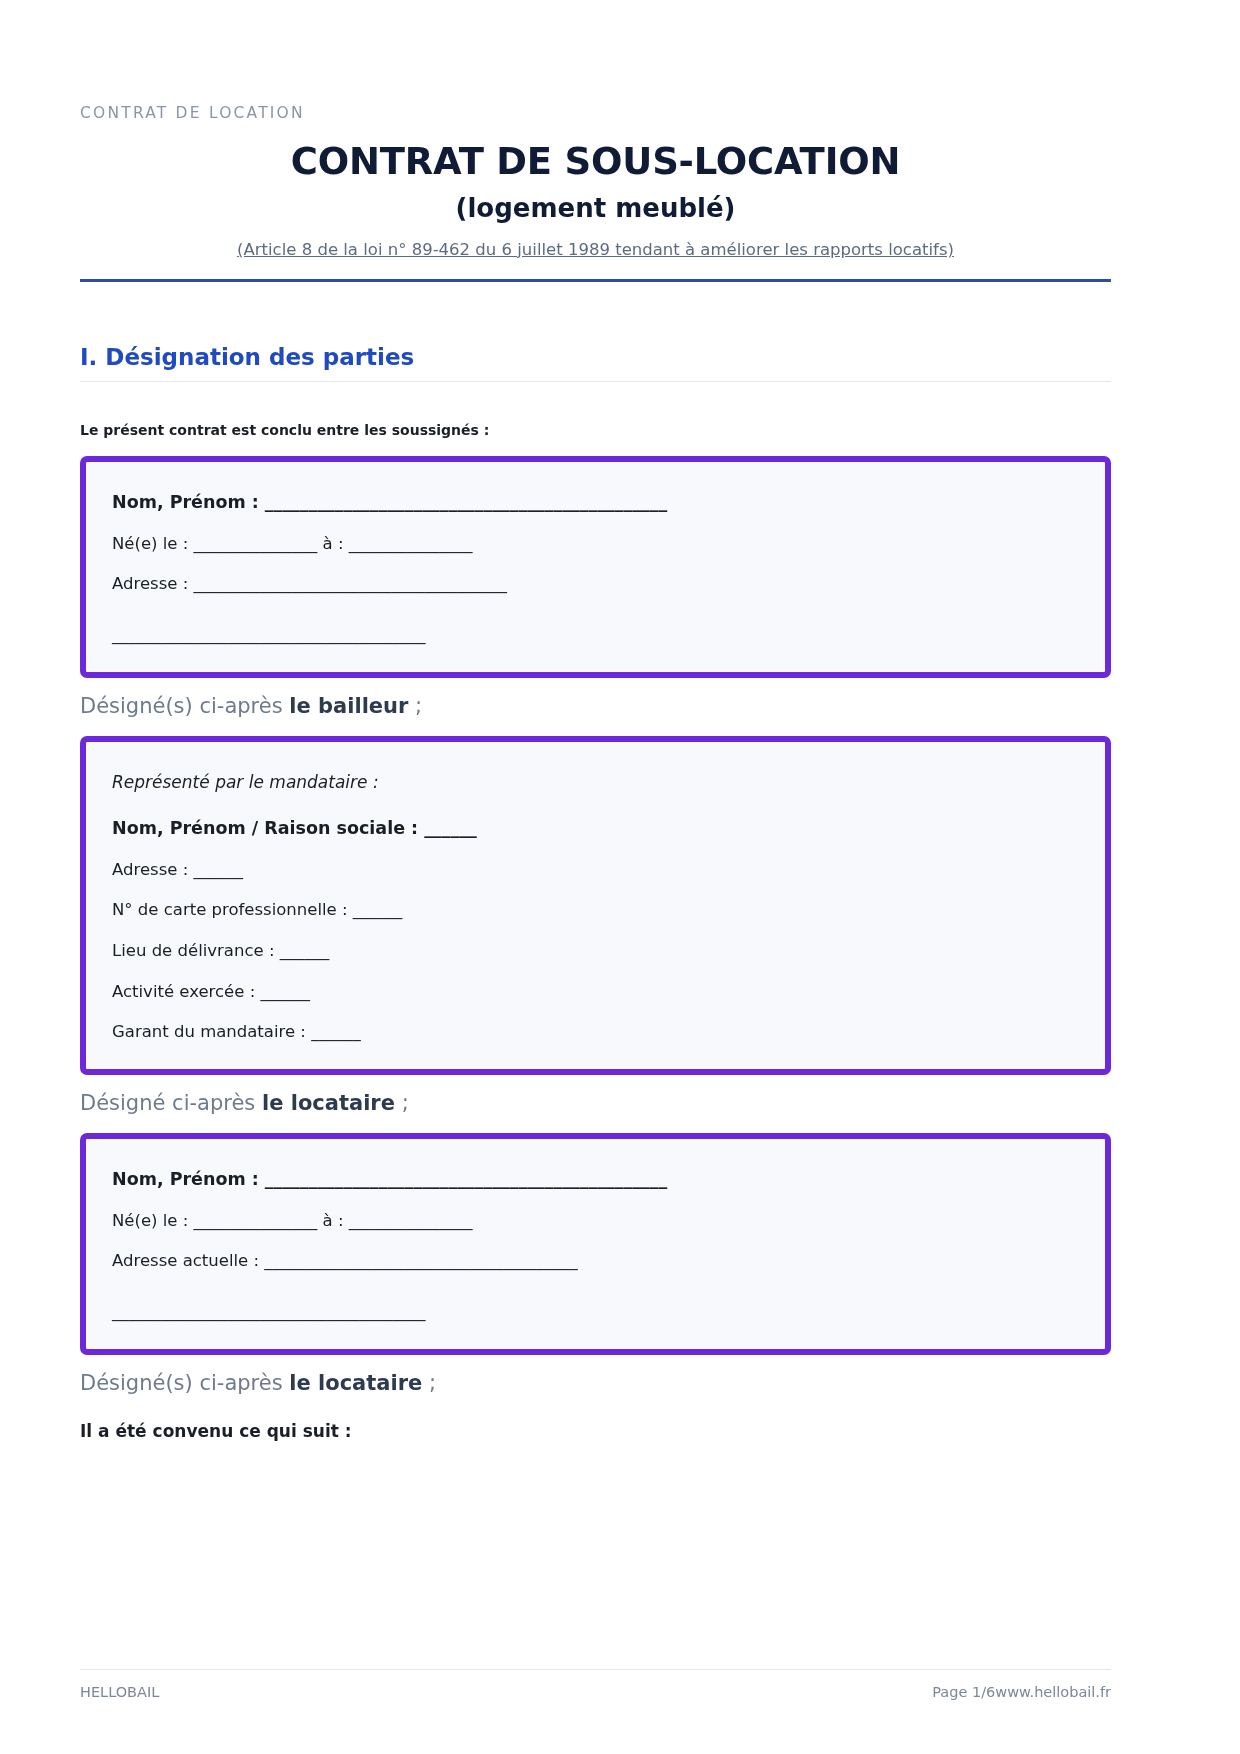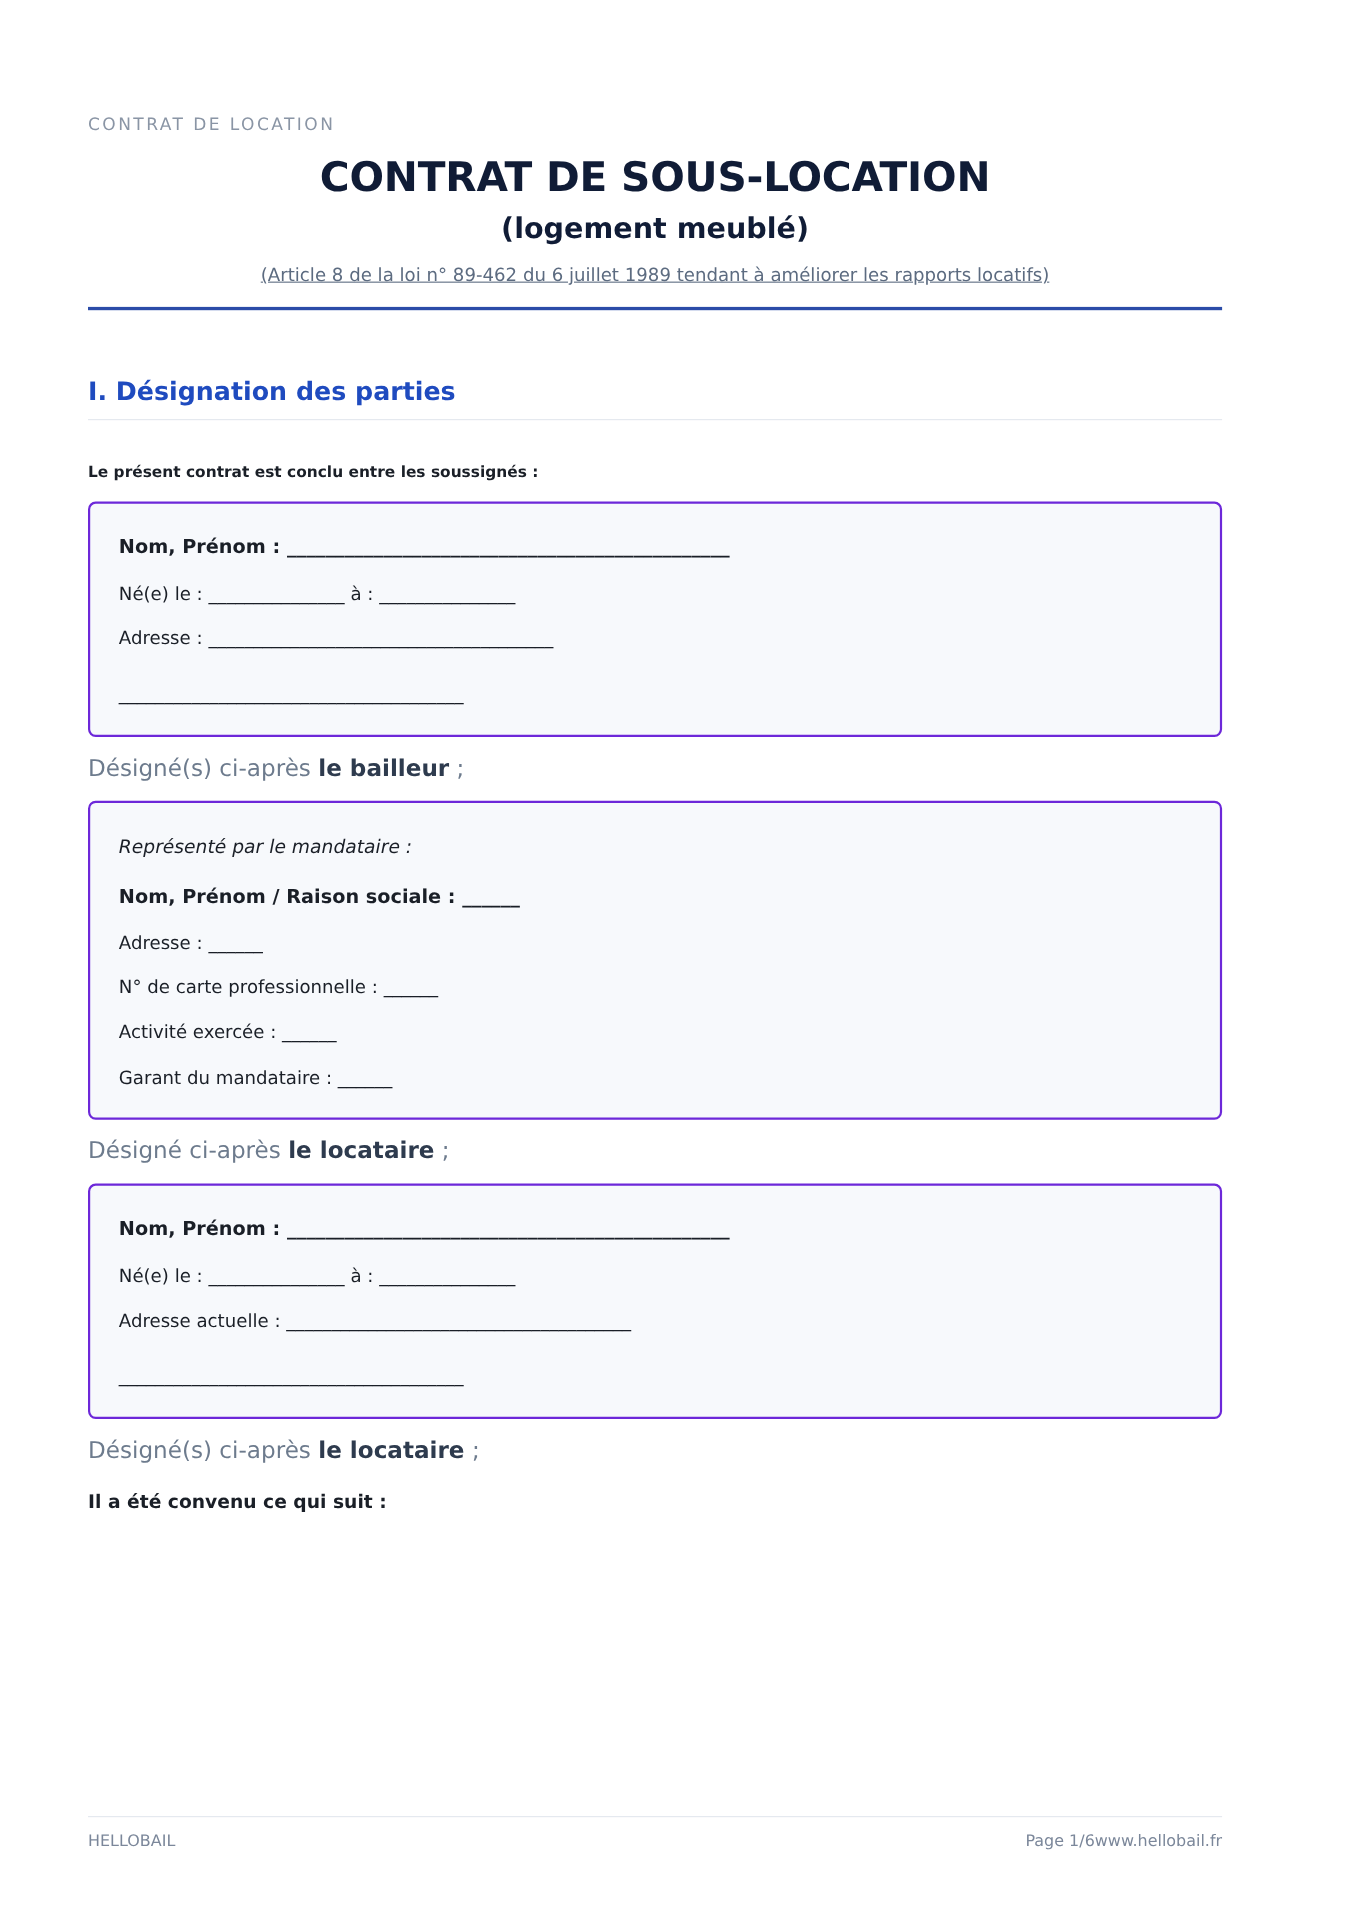--- a/index.html
+++ b/index.html
@@ -83,21 +83,21 @@
   .lead {
     margin-top: 40px;
     font-size: 14px;
     font-weight: 700;
     color: #1a1f27;
   }
 
   
   .party-box {
     margin-top: 18px;
-    border: 2px solid #6d28d9;
+    border: 6px solid #6d28d9;
     border-radius: 7px;
     background: #f7f9fc;
     padding: 30px 26px 26px 26px;
     box-sizing: border-box;
   }
   .party-box .fld {
     font-size: 16.5px;
     color: #1a1f27;
     line-height: 1.25;
     margin-top: 20px;
@@ -123,21 +123,21 @@
     font-size: 17px;
     font-weight: 700;
     color: #1a1f27;
   }
 
   
   .footer {
     position: absolute;
     left: 80px;
     right: 80px;
-    bottom: 72px;
+    bottom: 54px;
   }
   .footer-rule {
     height: 1px;
     background: #e3e7ee;
     width: 100%;
   }
   .footer-row {
     margin-top: 14px;
     display: flex;
     justify-content: space-between;
@@ -169,20 +169,21 @@
     <div class="fld">Adresse : ______________________________________</div>
     <div class="fld gap-lg">______________________________________</div>
   </div>
   <div class="caption"><span>Désigné(s) ci-après </span><b>le bailleur</b><span> ;</span></div>
 
   <div class="party-box">
     <div class="fld ital">Représenté par le mandataire :</div>
     <div class="fld strong tight">Nom, Prénom / Raison sociale : ______</div>
     <div class="fld">Adresse : ______</div>
     <div class="fld">N° de carte professionnelle : ______</div>
+    <div class="fld">Lieu de délivrance : ______</div>
     <div class="fld">Activité exercée : ______</div>
     <div class="fld">Garant du mandataire : ______</div>
   </div>
   <div class="caption"><span>Désigné ci-après </span><b>le locataire</b><span> ;</span></div>
 
   <div class="party-box">
     <div class="fld strong">Nom, Prénom : ______________________________________________</div>
     <div class="fld">Né(e) le : _______________ à : _______________</div>
     <div class="fld">Adresse actuelle : ______________________________________</div>
     <div class="fld gap-lg">______________________________________</div>

